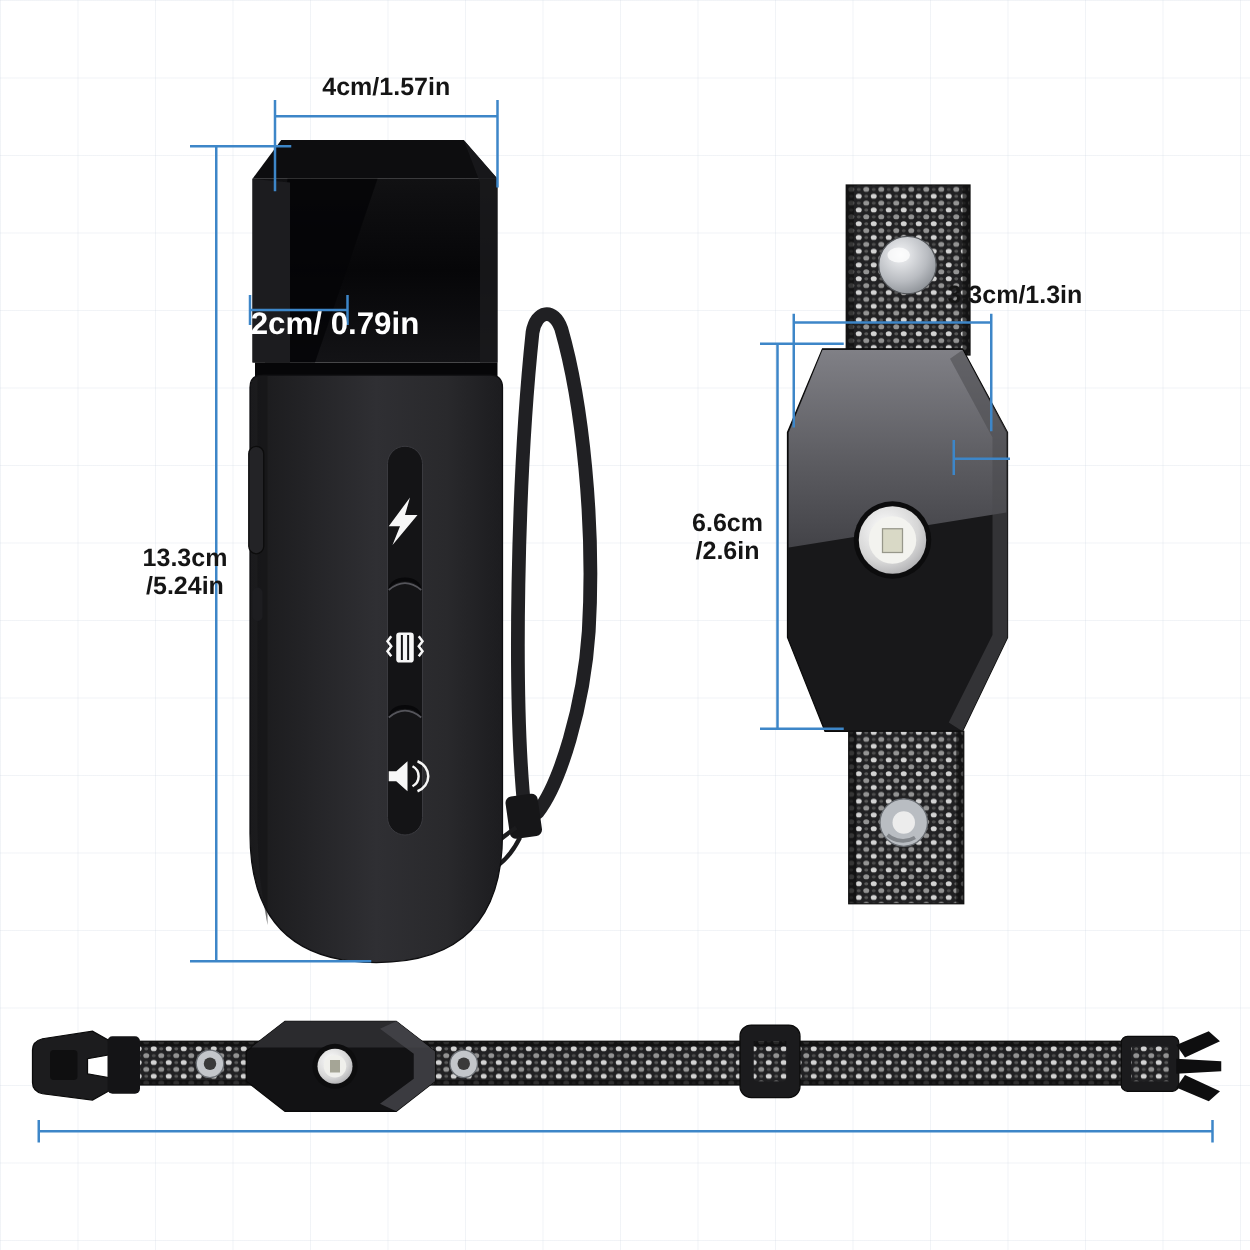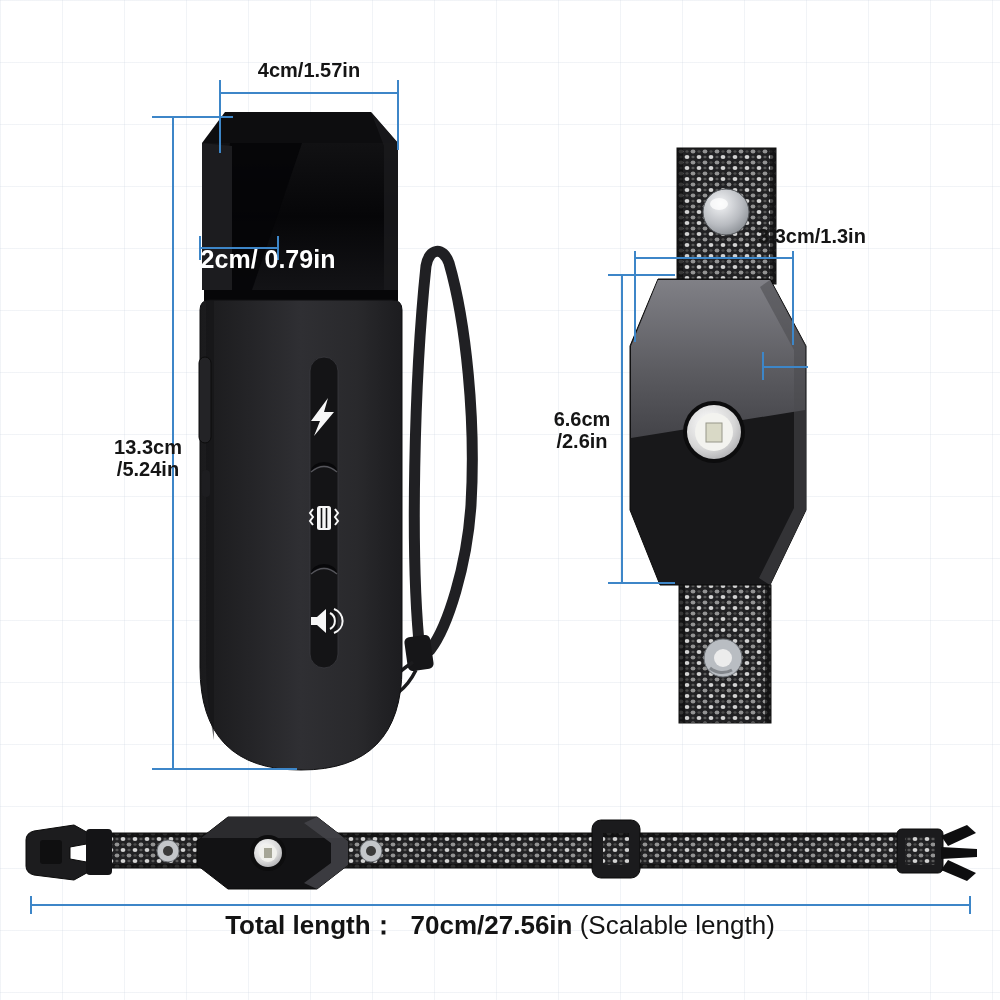--- a/index.html
+++ b/index.html
@@ -249,18 +249,14 @@
 </div>
 
 <div class="lbl" style="left:758px;top:226px;">3.3cm/1.3in</div>
 
 
 <div class="lbl center" style="left:540px;top:409px;width:84px;">
   <div>6.6cm</div>
   <div>/2.6in</div>
 </div>
 
-<div class="total-line">
-  <span class="b">Total length：</span><span class="gap"></span><span class="b">70cm/27.56in</span>
-  <span class="n">(Scalable length)</span>
+
 </div>
 
-</div>
-
 </body></html>

